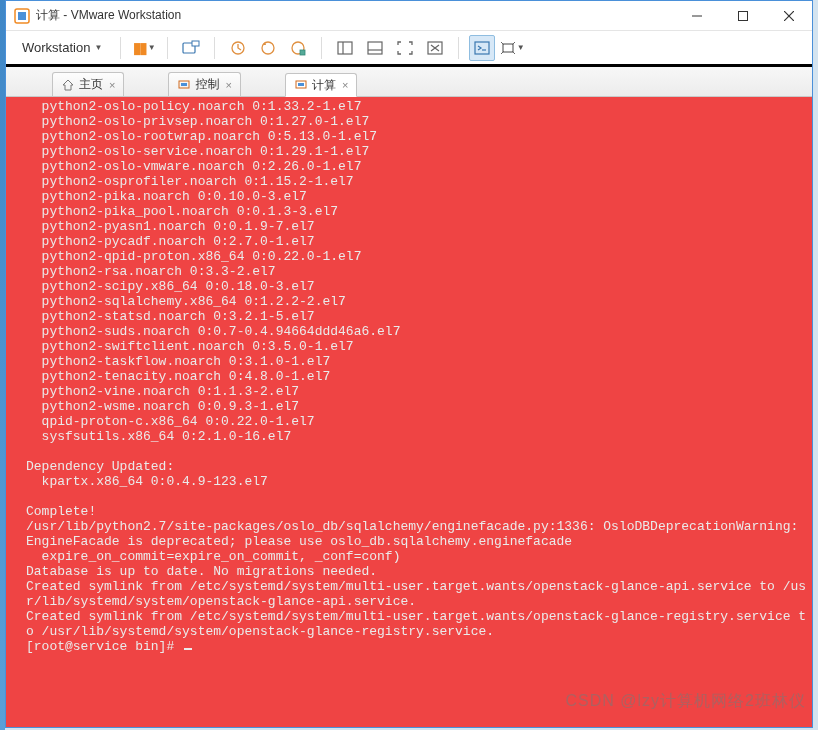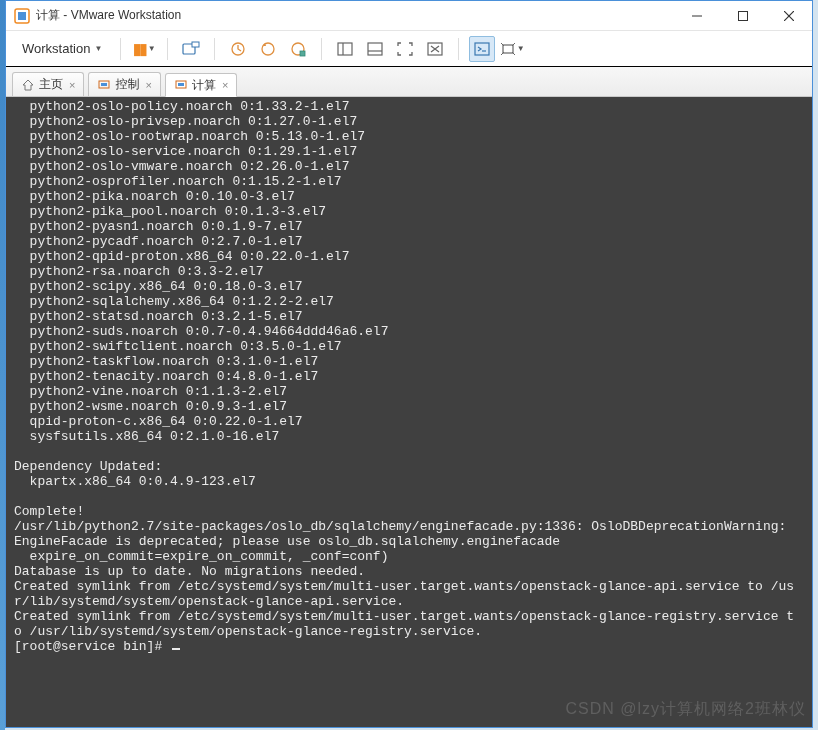--- a/index.html
+++ b/index.html
@@ -3,36 +3,36 @@
 <meta charset="utf-8">
 <style>
   * { margin: 0; padding: 0; box-sizing: border-box; }
   body { font-family: "Segoe UI", Tahoma, sans-serif; font-size: 12px; background: #d4e4f0; width: 818px; height: 730px; overflow: hidden; position: relative; }
   .window { position: absolute; left: 5px; top: 0; right: 5px; bottom: 2px; background: #fff; border: 1px solid #4a90d9; display: flex; flex-direction: column; }
   .titlebar { height: 30px; display: flex; align-items: center; padding: 0 0 0 8px; background: #fff; border-bottom: 1px solid #e5e5e5; }
   .titlebar .app-icon { width: 16px; height: 16px; margin-right: 6px; }
   .titlebar .title { flex: 1; color: #333; font-size: 12px; }
   .winbtns { display: flex; height: 100%; }
   .winbtn { width: 46px; height: 30px; display: flex; align-items: center; justify-content: center; color: #333; }
-  .toolbar { height: 36px; display: flex; align-items: center; padding: 0 8px; border-bottom: 1px solid #000000; gap: 4px; }
+  .toolbar { height: 36px; display: flex; align-items: center; padding: 0 8px; border-bottom: 3px solid #000000; gap: 4px; }
   .ws-menu { display: flex; align-items: center; padding: 4px 8px; color: #333; font-size: 13px; }
   .ws-menu .caret { margin-left: 4px; font-size: 8px; color: #555; }
   .sep { width: 1px; height: 22px; background: #ddd; margin: 0 6px; }
   .tbtn { width: 26px; height: 26px; display: flex; align-items: center; justify-content: center; border-radius: 2px; color: #666; }
   .tbtn.selected { background: #d7e8f7; border:1px solid #8fbde0; }
   .pause { color: #f08a24; font-weight: bold; letter-spacing: -2px; font-size: 15px; }
   .tabbar { height: 30px; background: linear-gradient(#f7f7f7,#ececec); display: flex; align-items: flex-end; padding: 0 6px; gap: 4px; border-bottom: 1px solid #c9c9c9; }
-  .tab { height: 24px; padding: 0 8px; display: flex; align-items: center; gap: 4px; background: linear-gradient(#fdfdfd,#efefef); border: 1px solid #c4c4c4; border-bottom: none; border-radius: 3px 3px 0 0; font-size: 12px; color: #333; }
+  .tab { height: 24px; padding: 0 8px; display: flex; align-items: center; gap: 4px; background: linear-gradient(#fdfdfd,#efefef); border: 1px solid #c4c4c4; border-bottom: none; border-radius: 3px 3px 0 0; font-size: 12px; color: #333; margin-left: 40px; }
   .tab.active { background: #fff; border-bottom: 1px solid #fff; position: relative; top: 1px; }
   .tab .x { color: #888; font-size: 11px; margin-left: 2px; }
   .tab .ic { width:14px; height:14px; display:flex; align-items:center; justify-content:center; }
-  .terminal { flex: 1; background: #404040; color: #eaeaea; font-family: "Courier New", monospace; font-size: 13px; line-height: 15px; padding: 2px 8px; white-space: pre; overflow: hidden; letter-spacing: 0px; }
+  .terminal { flex: 1; background: #ef4444; color: #eaeaea; font-family: "Courier New", monospace; font-size: 13px; line-height: 15px; padding: 2px 20px; white-space: pre; overflow: hidden; letter-spacing: 0px; }
   .terminal .cursor { display:inline-block; width:8px; height:2px; background:#eaeaea; vertical-align: baseline; margin-left:2px; }
   .statusbar { height: 24px; background: #f4f4f4; border-top: 1px solid #ddd; display: flex; align-items: center; padding: 0 8px; font-size: 12px; color: #444; }
-  .watermark { position: absolute; right: 12px; bottom: 10px; color: rgba(120,120,120,.55); font-size: 16px; font-family: sans-serif; letter-spacing: 1px; pointer-events:none; }
+  .watermark { position: absolute; right: 12px; bottom: 18px; color: rgba(120,120,120,.55); font-size: 16px; font-family: sans-serif; letter-spacing: 1px; pointer-events:none; }
   svg { display:block; }
   .sidestrip { position:absolute; left:0; top:0; width:5px; height:100%; background:linear-gradient(#3f87c7,#5aa0d8); }
 </style>
 </head>
 <body>
 <div class="sidestrip"></div>
 
 <div class="window">
 
   <div class="titlebar">

